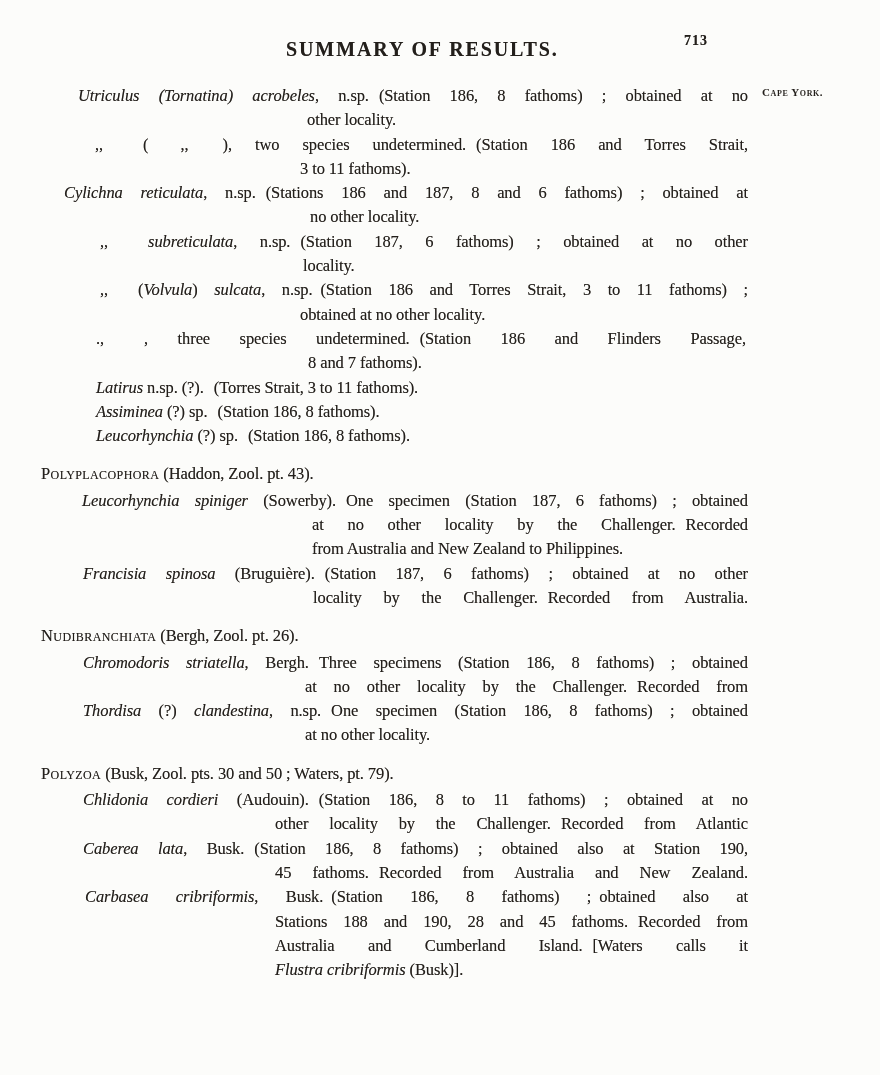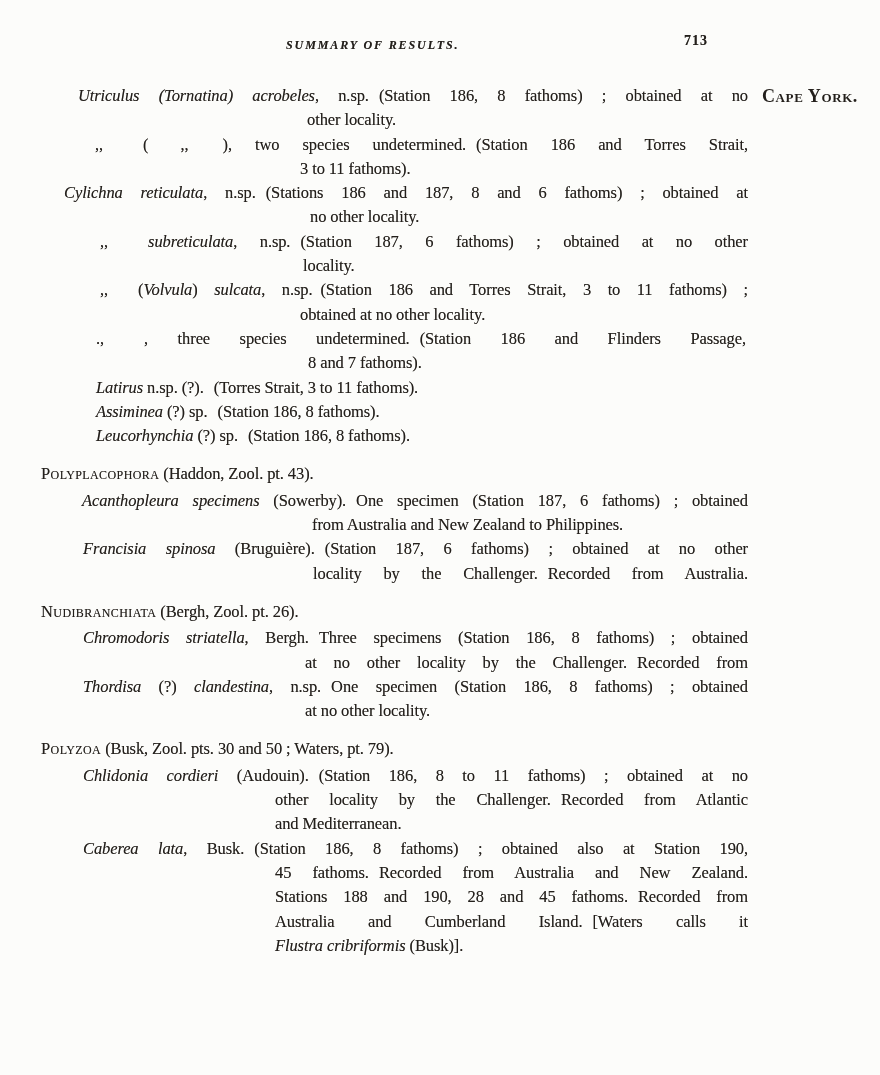--- a/index.html
+++ b/index.html
@@ -5,32 +5,31 @@
   html,body{margin:0;padding:0;background:#e9e9e7;}
   .page{
     position:relative;width:880px;height:1075px;margin:0;
     background:var(--paper,#fcfcfa);
     color:var(--ink,#231f1b);
     font-family:"Liberation Serif","DejaVu Serif",serif;
     overflow:hidden;
   }
   .running-title{
     position:absolute;left:286px;top:38px;
-    font-size:12px;font-weight:bold;letter-spacing:1.9px;
+    font-size:20px;font-weight:bold;letter-spacing:1.9px;
     text-shadow:0 0 .5px rgba(35,31,27,.55);
-    font-style:italic;
   }
   .page-number{
     position:absolute;left:684px;top:33px;
     font-size:14px;font-weight:bold;letter-spacing:1px;
     text-shadow:0 0 .5px rgba(35,31,27,.55);
   }
   .margin-note{
     position:absolute;left:762px;top:86px;
-    font-size:18px;font-weight:bold;font-variant:small-caps;
+    font-size:11px;font-weight:bold;font-variant:small-caps;
     letter-spacing:.6px;white-space:nowrap;
   }
   .text-block{position:absolute;left:0;top:84px;width:788px;}
   .line{
     font-size:16.5px;line-height:24.3px;letter-spacing:-.1px;
     text-shadow:0 0 .45px rgba(35,31,27,.5);
   }
   .line.just{text-align:justify;text-align-last:justify;}
   .line.sec{margin-top:14px;margin-bottom:2px;}
   .seg-i{font-style:italic;}
@@ -56,32 +55,33 @@
       <div class="line just" style="margin-left: 100px; width: 648px;"><span class="seg-r">,,</span><span class="gap" style="width: 40px;"></span><span class="seg-i">subreticulata</span><span class="seg-r">, n.sp.</span><span class="gap" style="width: 10px;"></span><span class="seg-r">(Station 187, 6 fathoms) ; obtained at no other</span></div>
       <div class="line" style="margin-left: 303px;"><span class="seg-r">locality.</span></div>
       <div class="line just" style="margin-left: 100px; width: 648px;"><span class="seg-r">,,</span><span class="gap" style="width: 30px;"></span><span class="seg-r">(</span><span class="seg-i">Volvula</span><span class="seg-r">) </span><span class="seg-i">sulcata</span><span class="seg-r">, n.sp.</span><span class="gap" style="width: 8px;"></span><span class="seg-r">(Station 186 and Torres Strait, 3 to 11 fathoms) ;</span></div>
       <div class="line" style="margin-left: 300px;"><span class="seg-r">obtained at no other locality.</span></div>
       <div class="line just" style="margin-left: 96px; width: 650px;"><span class="seg-r">.,</span><span class="gap" style="width: 40px;"></span><span class="seg-r">, three species undetermined.</span><span class="gap" style="width: 10px;"></span><span class="seg-r">(Station 186 and Flinders Passage,</span></div>
       <div class="line" style="margin-left: 308px;"><span class="seg-r">8 and 7 fathoms).</span></div>
       <div class="line" style="margin-left: 96px;"><span class="seg-i">Latirus</span><span class="seg-r"> n.sp. (?).</span><span class="gap" style="width: 10px;"></span><span class="seg-r">(Torres Strait, 3 to 11 fathoms).</span></div>
       <div class="line" style="margin-left: 96px;"><span class="seg-i">Assiminea</span><span class="seg-r"> (?) sp.</span><span class="gap" style="width: 10px;"></span><span class="seg-r">(Station 186, 8 fathoms).</span></div>
       <div class="line" style="margin-left: 96px;"><span class="seg-i">Leucorhynchia</span><span class="seg-r"> (?) sp.</span><span class="gap" style="width: 10px;"></span><span class="seg-r">(Station 186, 8 fathoms).</span></div>
       <div class="line sec" style="margin-left: 41px;"><span class="seg-sc">Polyplacophora</span><span class="seg-r"> (Haddon, Zool. pt. 43).</span></div>
-      <div class="line just" style="margin-left: 82px; width: 666px;"><span class="seg-i">Acanthopleura specimens</span><span class="seg-r"> (Sowerby).</span><span class="gap" style="width: 10px;"></span><span class="seg-r">One specimen (Station 187, 6 fathoms) ; obtained</span></div>
+      <div class="line just" style="margin-left: 82px; width: 666px;"><span class="seg-i">Leucorhynchia spiniger</span><span class="seg-r"> (Sowerby).</span><span class="gap" style="width: 10px;"></span><span class="seg-r">One specimen (Station 187, 6 fathoms) ; obtained</span></div>
+      <div class="line just" style="margin-left: 312px; width: 436px;"><span class="seg-r">at no other locality by the Challenger.</span><span class="gap" style="width: 10px;"></span><span class="seg-r">Recorded</span></div>
       <div class="line" style="margin-left: 312px;"><span class="seg-r">from Australia and New Zealand to Philippines.</span></div>
       <div class="line just" style="margin-left: 83px; width: 665px;"><span class="seg-i">Francisia spinosa</span><span class="seg-r"> (Bruguière).</span><span class="gap" style="width: 10px;"></span><span class="seg-r">(Station 187, 6 fathoms) ; obtained at no other</span></div>
       <div class="line just" style="margin-left: 313px; width: 435px;"><span class="seg-r">locality by the Challenger.</span><span class="gap" style="width: 10px;"></span><span class="seg-r">Recorded from Australia.</span></div>
       <div class="line sec" style="margin-left: 41px;"><span class="seg-sc">Nudibranchiata</span><span class="seg-r"> (Bergh, Zool. pt. 26).</span></div>
       <div class="line just" style="margin-left: 83px; width: 665px;"><span class="seg-i">Chromodoris striatella</span><span class="seg-r">, Bergh.</span><span class="gap" style="width: 10px;"></span><span class="seg-r">Three specimens (Station 186, 8 fathoms) ; obtained</span></div>
       <div class="line just" style="margin-left: 305px; width: 443px;"><span class="seg-r">at no other locality by the Challenger.</span><span class="gap" style="width: 10px;"></span><span class="seg-r">Recorded from</span></div>
       <div class="line just" style="margin-left: 83px; width: 665px;"><span class="seg-i">Thordisa</span><span class="seg-r"> (?) </span><span class="seg-i">clandestina</span><span class="seg-r">, n.sp.</span><span class="gap" style="width: 10px;"></span><span class="seg-r">One specimen (Station 186, 8 fathoms) ; obtained</span></div>
       <div class="line" style="margin-left: 305px;"><span class="seg-r">at no other locality.</span></div>
       <div class="line sec" style="margin-left: 41px;"><span class="seg-sc">Polyzoa</span><span class="seg-r"> (Busk, Zool. pts. 30 and 50 ; Waters, pt. 79).</span></div>
       <div class="line just" style="margin-left: 83px; width: 665px;"><span class="seg-i">Chlidonia cordieri</span><span class="seg-r"> (Audouin).</span><span class="gap" style="width: 10px;"></span><span class="seg-r">(Station 186, 8 to 11 fathoms) ; obtained at no</span></div>
       <div class="line just" style="margin-left: 275px; width: 473px;"><span class="seg-r">other locality by the Challenger.</span><span class="gap" style="width: 10px;"></span><span class="seg-r">Recorded from Atlantic</span></div>
-      <div class="line" style="margin-left: 275px;"><span class="seg-r">and Mediterranean.</span></div>
       <div class="line just" style="margin-left: 83px; width: 665px;"><span class="seg-i">Caberea lata</span><span class="seg-r">, Busk.</span><span class="gap" style="width: 10px;"></span><span class="seg-r">(Station 186, 8 fathoms) ; obtained also at Station 190,</span></div>
       <div class="line just" style="margin-left: 275px; width: 473px;"><span class="seg-r">45 fathoms.</span><span class="gap" style="width: 10px;"></span><span class="seg-r">Recorded from Australia and New Zealand.</span></div>
+      <div class="line just" style="margin-left: 85px; width: 663px;"><span class="seg-i">Carbasea cribriformis</span><span class="seg-r">, Busk.</span><span class="gap" style="width: 8px;"></span><span class="seg-r">(Station 186, 8 fathoms) ;</span><span class="gap" style="width: 8px;"></span><span class="seg-r">obtained also at</span></div>
       <div class="line just" style="margin-left: 275px; width: 473px;"><span class="seg-r">Stations 188 and 190, 28 and 45 fathoms.</span><span class="gap" style="width: 10px;"></span><span class="seg-r">Recorded from</span></div>
       <div class="line just" style="margin-left: 275px; width: 473px;"><span class="seg-r">Australia and Cumberland Island.</span><span class="gap" style="width: 10px;"></span><span class="seg-r">[Waters calls it</span></div>
       <div class="line" style="margin-left: 275px;"><span class="seg-i">Flustra cribriformis</span><span class="seg-r"> (Busk)].</span></div>
     </div>
 </div>
 
 </body></html>

